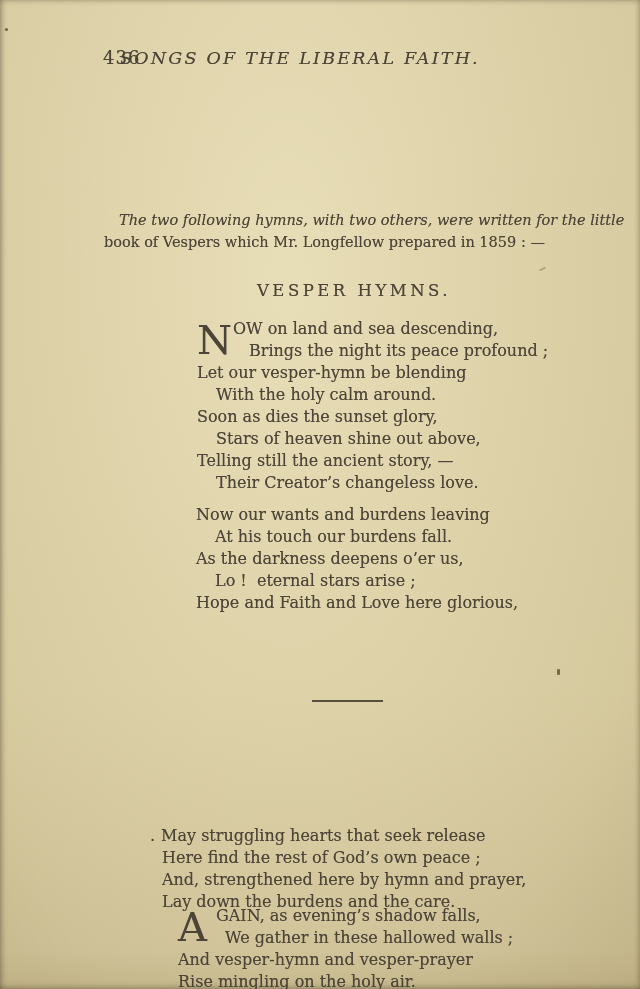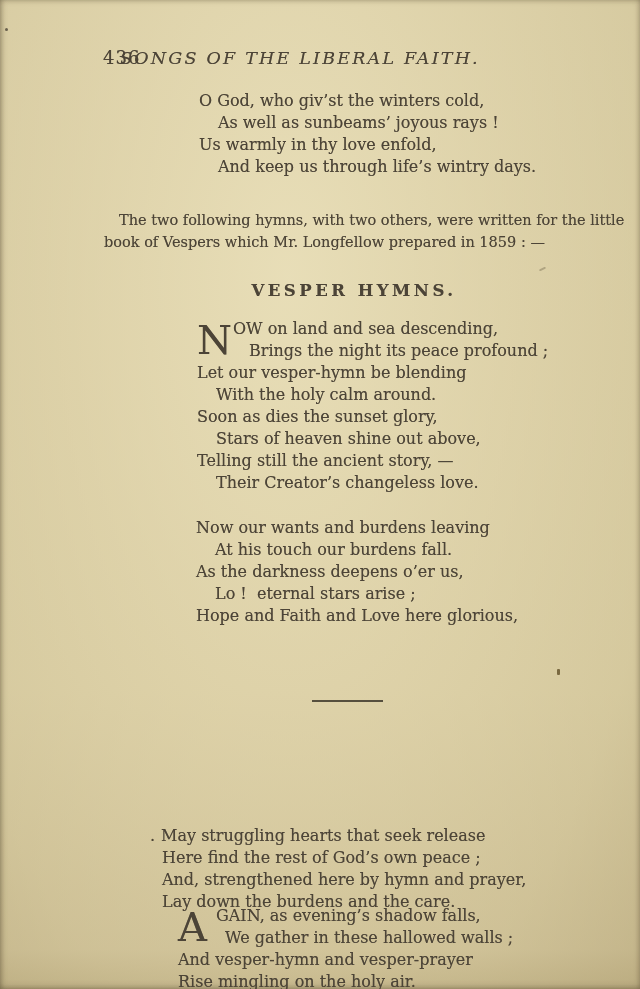--- a/index.html
+++ b/index.html
@@ -24,30 +24,30 @@
   #page-number { position:absolute; left:103px; top:47px; font-size:18px; letter-spacing:1px;text-align:center; }
   #header-title {
     position:absolute; top:48px; left:0; width:536px; box-sizing:border-box;
     padding-left:64px; text-align:center;
     font-style:italic; font-size:17.5px; letter-spacing:2.2px;
   }
 
   #intro-stanza { top:90px; left:199px; }
   #editor-note  { top:209px; left:104px; }
   .note-line { font-size:14.5px; line-height:22px; white-space:pre; }
-  #editor-note .first { text-indent:15px; }
+  #editor-note .first { text-indent:15px;font-style:italic; }
 
   #section-heading {
     position:absolute; top:281px; left:0; width:640px; box-sizing:border-box;
     padding-left:68px; text-align:center;
-    font-size:16.5px; letter-spacing:3.5px;font-weight:bold;
+    font-size:16.5px; letter-spacing:3.5px;
   }
 
   #hymn1-stanza1 { top:318px; left:197px; }
-  #hymn1-stanza2 { top:504px; left:196px;margin-top:13px; }
+  #hymn1-stanza2 { top:504px; left:196px; }
   #hymn2-stanza1 { top:729px; left:178px; }
   #hymn2-stanza2 { top:825px; left:162px; }
 
   .has-dropcap { position:relative; }
   .dropcap {
     position:absolute; left:0; top:2px;
     font-size:40px; line-height:40px; font-weight:400;
   }
   .cap-offset-n1 { padding-left:36px; }
   .deep-n { padding-left:52px; }
@@ -62,26 +62,20 @@
   #scratch-right { left:539px; top:268px; width:7px; height:2px; background:rgba(92,82,60,.35); transform:rotate(-25deg); border-radius:1px; }
 </style>
 </head>
 <body>
 
 <div class="page">
 
   <div id="page-number" class="txt">436</div>
   <div id="header-title" class="txt">SONGS OF THE LIBERAL FAITH.</div>
 
-  <div id="intro-stanza" class="block">
-    <div class="line txt">O God, who giv’st the winters cold,</div>
-    <div class="line txt indent">As well as sunbeams’ joyous rays !</div>
-    <div class="line txt">Us warmly in thy love enfold,</div>
-    <div class="line txt indent">And keep us through life’s wintry days.</div>
-  </div>
 
   <div id="editor-note" class="block">
     <div class="note-line txt first">The two following hymns, with two others, were written for the little</div>
     <div class="note-line txt">book of Vespers which Mr. Longfellow prepared in 1859 : —</div>
   </div>
 
   <div id="section-heading" class="txt">VESPER HYMNS.</div>
 
   <div id="hymn1-stanza1" class="block has-dropcap">
     <span class="dropcap txt">N</span>

